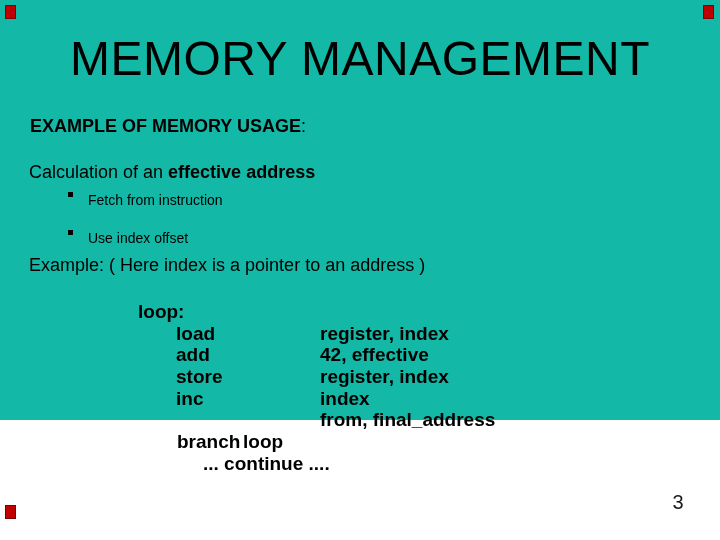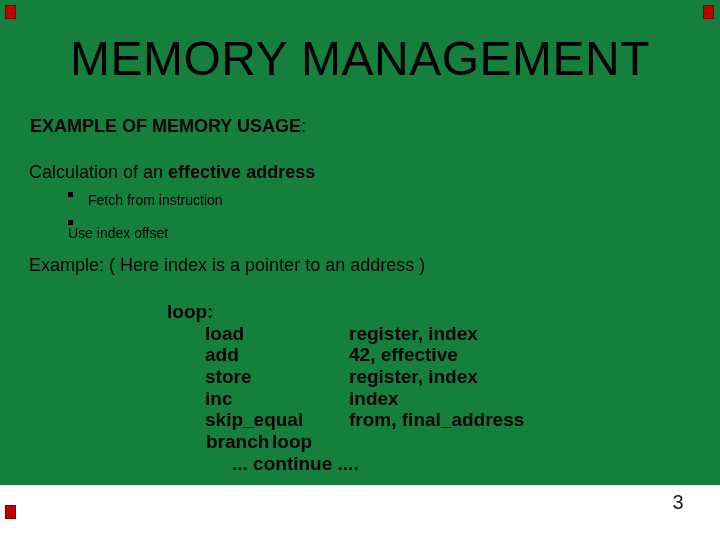--- a/index.html
+++ b/index.html
@@ -3,21 +3,21 @@
 <meta charset="utf-8">
 <style>
   html, body { margin: 0; padding: 0; }
   body {
     width: 720px; height: 540px;
     background: #ffffff;
     font-family: "Liberation Sans", sans-serif;
     color: #000000;
     overflow: hidden;
   }
-  .slide { position: relative; width: 720px; height: 485px; background: #15803d; }
+  .slide { position: relative; width: 720px; height: 420px; background: #14b8a6; }
 
   .corner-marker {
     position: absolute;
     width: 9px; height: 12px;
     background: #c00000;
     border: 1px solid #7f0000;
   }
   .marker-tl { left: 5px; top: 5px; }
   .marker-tr { left: 703px; top: 5px; }
   .marker-bl { left: 5px; top: 505px; }
@@ -52,21 +52,21 @@
   .bullet-row {
     position: absolute;
     left: 68px;
     display: flex;
     align-items: flex-start;
     height: 14px;
     font-size: 14px;
     white-space: nowrap;
   }
   .bullet-row-1 { top: 192px; }
-  .bullet-row-2 { top: 220px; flex-direction: column; }
+  .bullet-row-2 { top: 230px; }
   .bullet-square {
     width: 5px; height: 5px;
     background: #000000;
     margin-right: 15px;
     flex: 0 0 auto;
   }
 
   .example-line {
     position: absolute;
     left: 29px; top: 255px;
@@ -78,21 +78,20 @@
     position: absolute;
     left: 0; top: 301px; width: 720px;
     font-weight: bold;
     font-size: 19px;
   }
   .code-line {
     position: relative;
     height: 21.7px;
     line-height: 21.7px;
     white-space: nowrap;
-    margin-left: 29px;
   }
   .code-label { position: absolute; left: 138px; }
   .code-op    { position: absolute; left: 176px; }
   .code-args  { position: absolute; left: 320px; }
   .code-branch-op     { position: absolute; left: 177px; }
   .code-branch-target { position: absolute; left: 243px; }
   .code-continue      { position: absolute; left: 203px; }
 
   .page-number {
     position: absolute;
@@ -142,21 +141,20 @@
     </div>
     <div class="code-line">
       <span class="code-op">store</span>
       <span class="code-args">register, index</span>
     </div>
     <div class="code-line">
       <span class="code-op">inc</span>
       <span class="code-args">index</span>
     </div>
     <div class="code-line">
-      <span class="code-op">skip_equal</span>
       <span class="code-args">from, final_address</span>
     </div>
     <div class="code-line">
       <span class="code-branch-op">branch</span>
       <span class="code-branch-target">loop</span>
     </div>
     <div class="code-line">
       <span class="code-continue">... continue ....</span>
     </div>
   </div>

